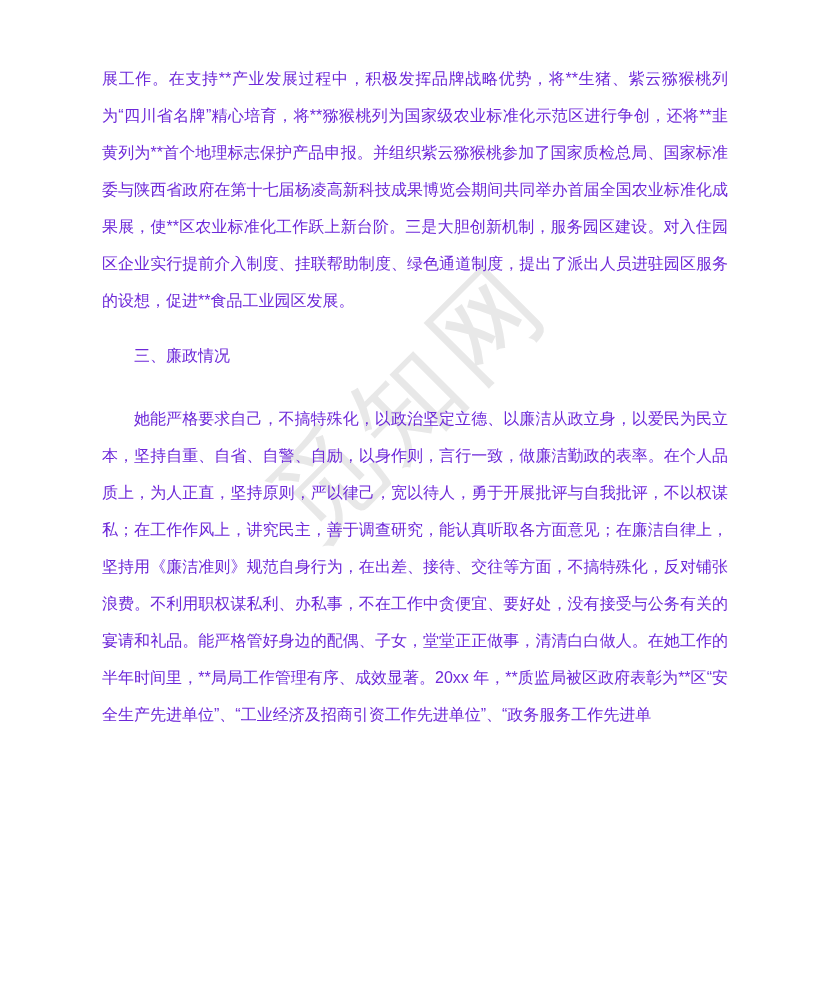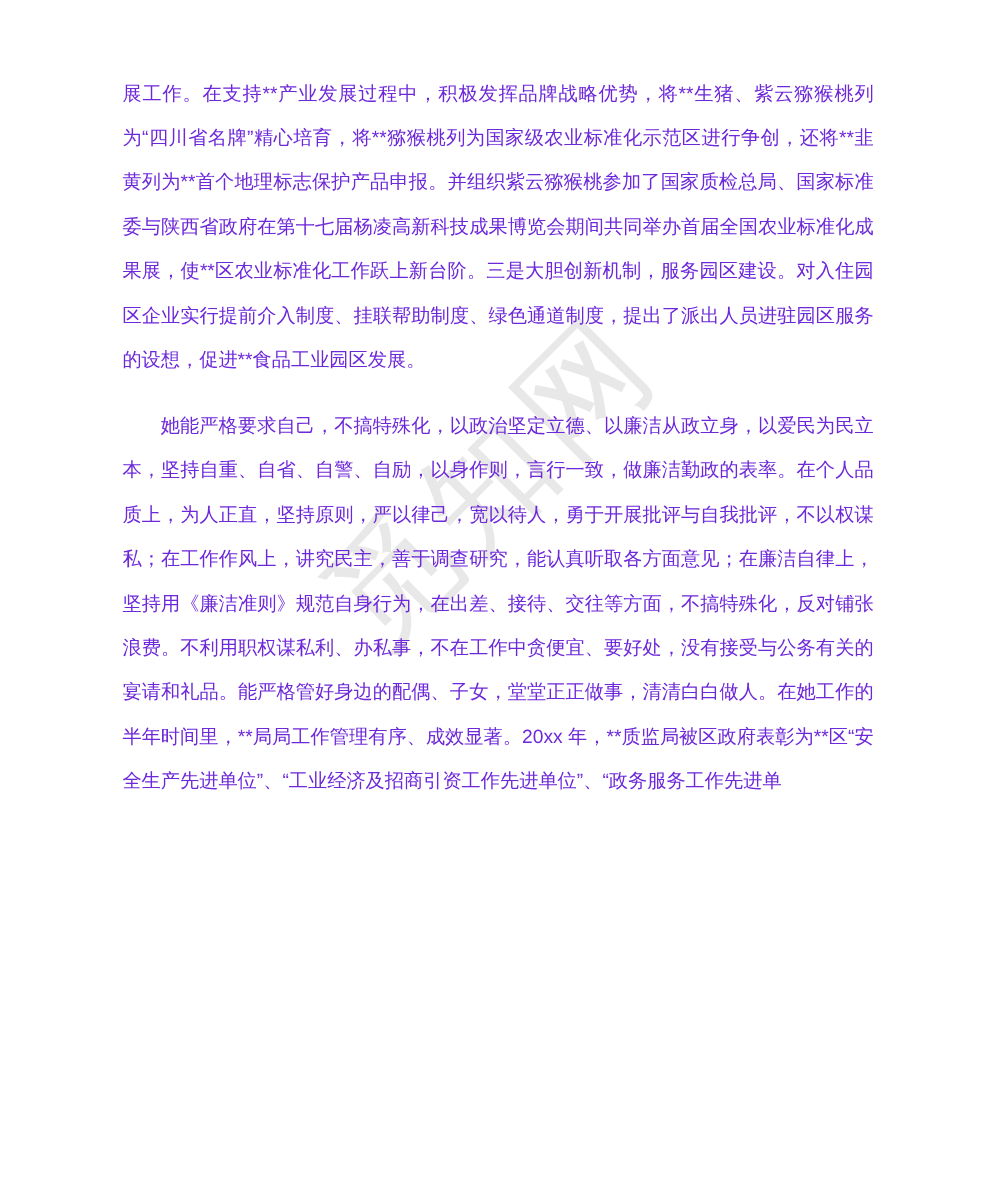--- a/index.html
+++ b/index.html
@@ -55,17 +55,18 @@
 
 <div class="page">
 
   <div class="watermark">觅知网</div>
 
   <div class="content">
 
     <p class="para">展工作。在支持**产业发展过程中，积极发挥品牌战略优势，将**生猪、紫云猕猴桃列为“四川省名牌”精心培育，将**猕猴桃列为国家级农业标准化示范区进行争创，还将**韭黄列为**首个地理标志保护产品申报。并组织紫云猕猴桃参加了国家质检总局、国家标准委与陕西省政府在第十七届杨凌高新科技成果博览会期间共同举办首届全国农业标准化成果展，使**区农业标准化工作跃上新台阶。三是大胆创新机制，服务园区建设。对入住园区企业实行提前介入制度、挂联帮助制度、绿色通道制度，提出了派出人员进驻园区服务的设想，促进**食品工业园区发展。</p>
 
 
+    <p class="para indent heading">三、廉政情况</p>
 
     <p class="para indent">她能严格要求自己，不搞特殊化，以政治坚定立德、以廉洁从政立身，以爱民为民立本，坚持自重、自省、自警、自励，以身作则，言行一致，做廉洁勤政的表率。在个人品质上，为人正直，坚持原则，严以律己，宽以待人，勇于开展批评与自我批评，不以权谋私；在工作作风上，讲究民主，善于调查研究，能认真听取各方面意见；在廉洁自律上，坚持用《廉洁准则》规范自身行为，在出差、接待、交往等方面，不搞特殊化，反对铺张浪费。不利用职权谋私利、办私事，不在工作中贪便宜、要好处，没有接受与公务有关的宴请和礼品。能严格管好身边的配偶、子女，堂堂正正做事，清清白白做人。在她工作的半年时间里，**局局工作管理有序、成效显著。20xx 年，**质监局被区政府表彰为**区“安全生产先进单位”、“工业经济及招商引资工作先进单位”、“政务服务工作先进单</p>
 
   </div>
 </div>
 
 </body></html>

